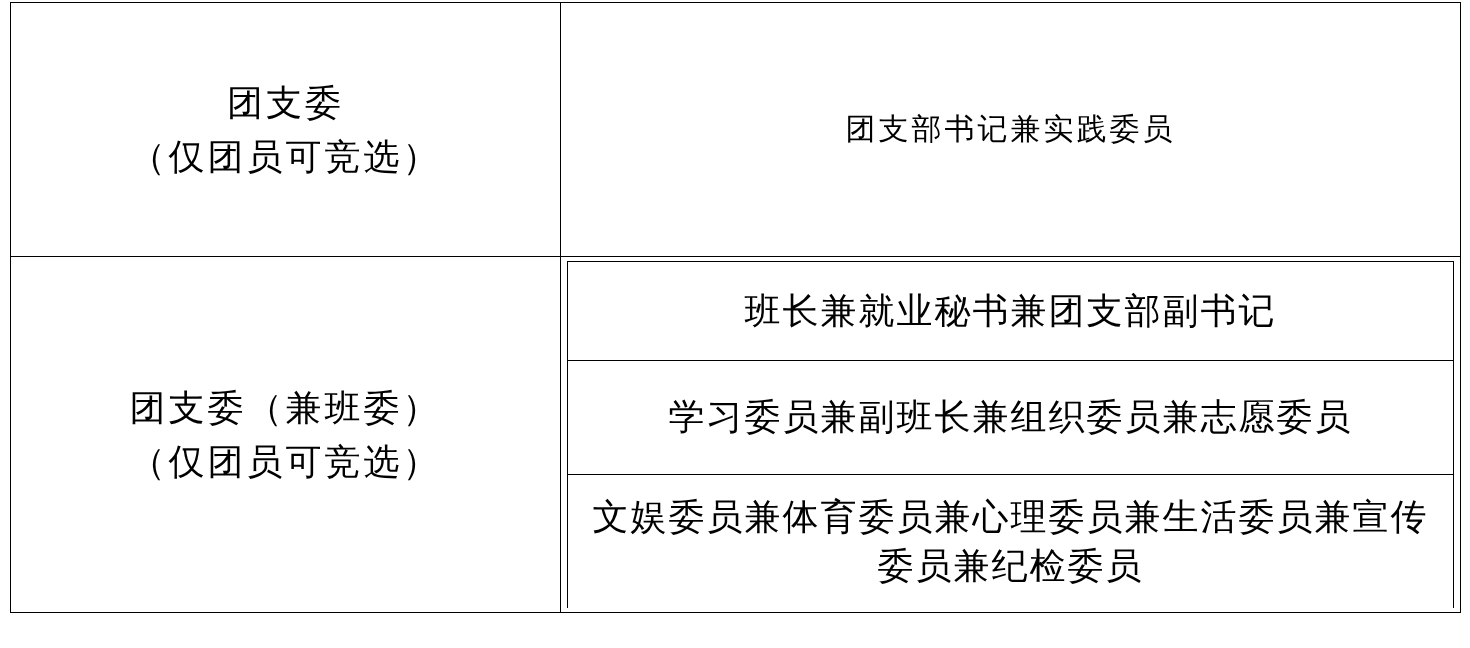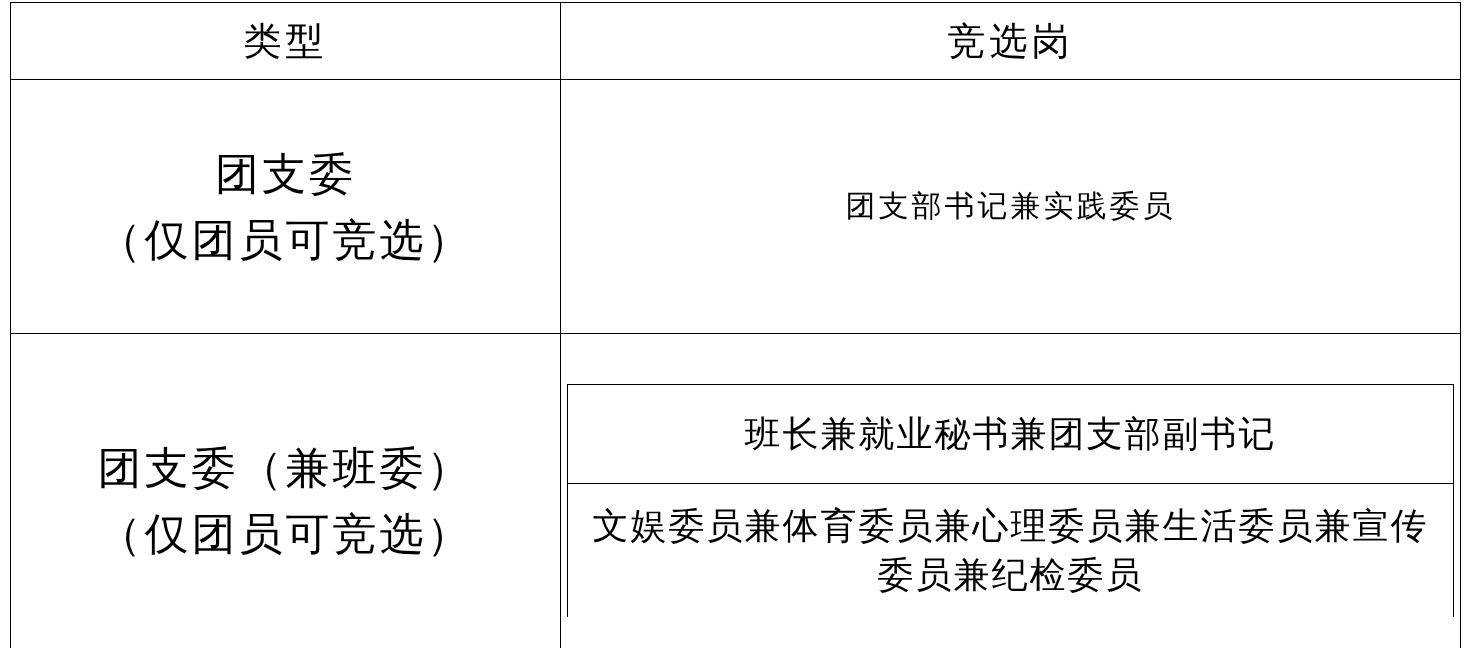--- a/index.html
+++ b/index.html
@@ -35,21 +35,21 @@
   .col-type { width: 550px; }
   .col-post { width: 900px; }
 
   .header-cell {
     height: 68px;
     font-size: 38px;
     font-weight: bold;
     letter-spacing: 4px;
   }
   .type-cell {
-    font-size: 44px;
+    font-size: 36px;
     line-height: 1.5;
     letter-spacing: 3px;
   }
   .type-cell .line2 {
     display: block;
   }
   .row-tuan .type-cell { height: 245px; }
   .row-ban .type-cell { height: 325px; }
 
   .post-big {
@@ -86,24 +86,20 @@
 </head>
 <body>
 
 <div class="table-wrap">
   <table class="position-table">
     <colgroup>
       <col class="col-type">
       <col class="col-post">
     </colgroup>
     <tbody>
-      <tr>
-        <th class="header-cell">类型</th>
-        <th class="header-cell">竞选岗</th>
-      </tr>
 
       <tr class="row-tuan">
         <td class="type-cell">
           <span>团支委</span>
           <span class="line2">（仅团员可竞选）</span>
         </td>
         <td class="post-big">团支部书记兼实践委员</td>
       </tr>
 
       <tr class="row-ban">
@@ -111,20 +107,23 @@
           <span>团支委（兼班委）</span>
           <span class="line2">（仅团员可竞选）</span>
         </td>
         <td class="nested">
           <table class="inner-table">
             <tbody>
               <tr>
                 <td class="post-item h-1">班长兼就业秘书兼团支部副书记</td>
               </tr>
               <tr>
+                <td class="post-item h-2">学习委员兼副班长兼组织委员兼志愿委员</td>
+              </tr>
+              <tr>
                 <td class="post-item h-3">文娱委员兼体育委员兼心理委员兼生活委员兼宣传委员兼纪检委员</td>
               </tr>
             </tbody>
           </table>
         </td>
       </tr>
     </tbody>
   </table>
 </div>
 

